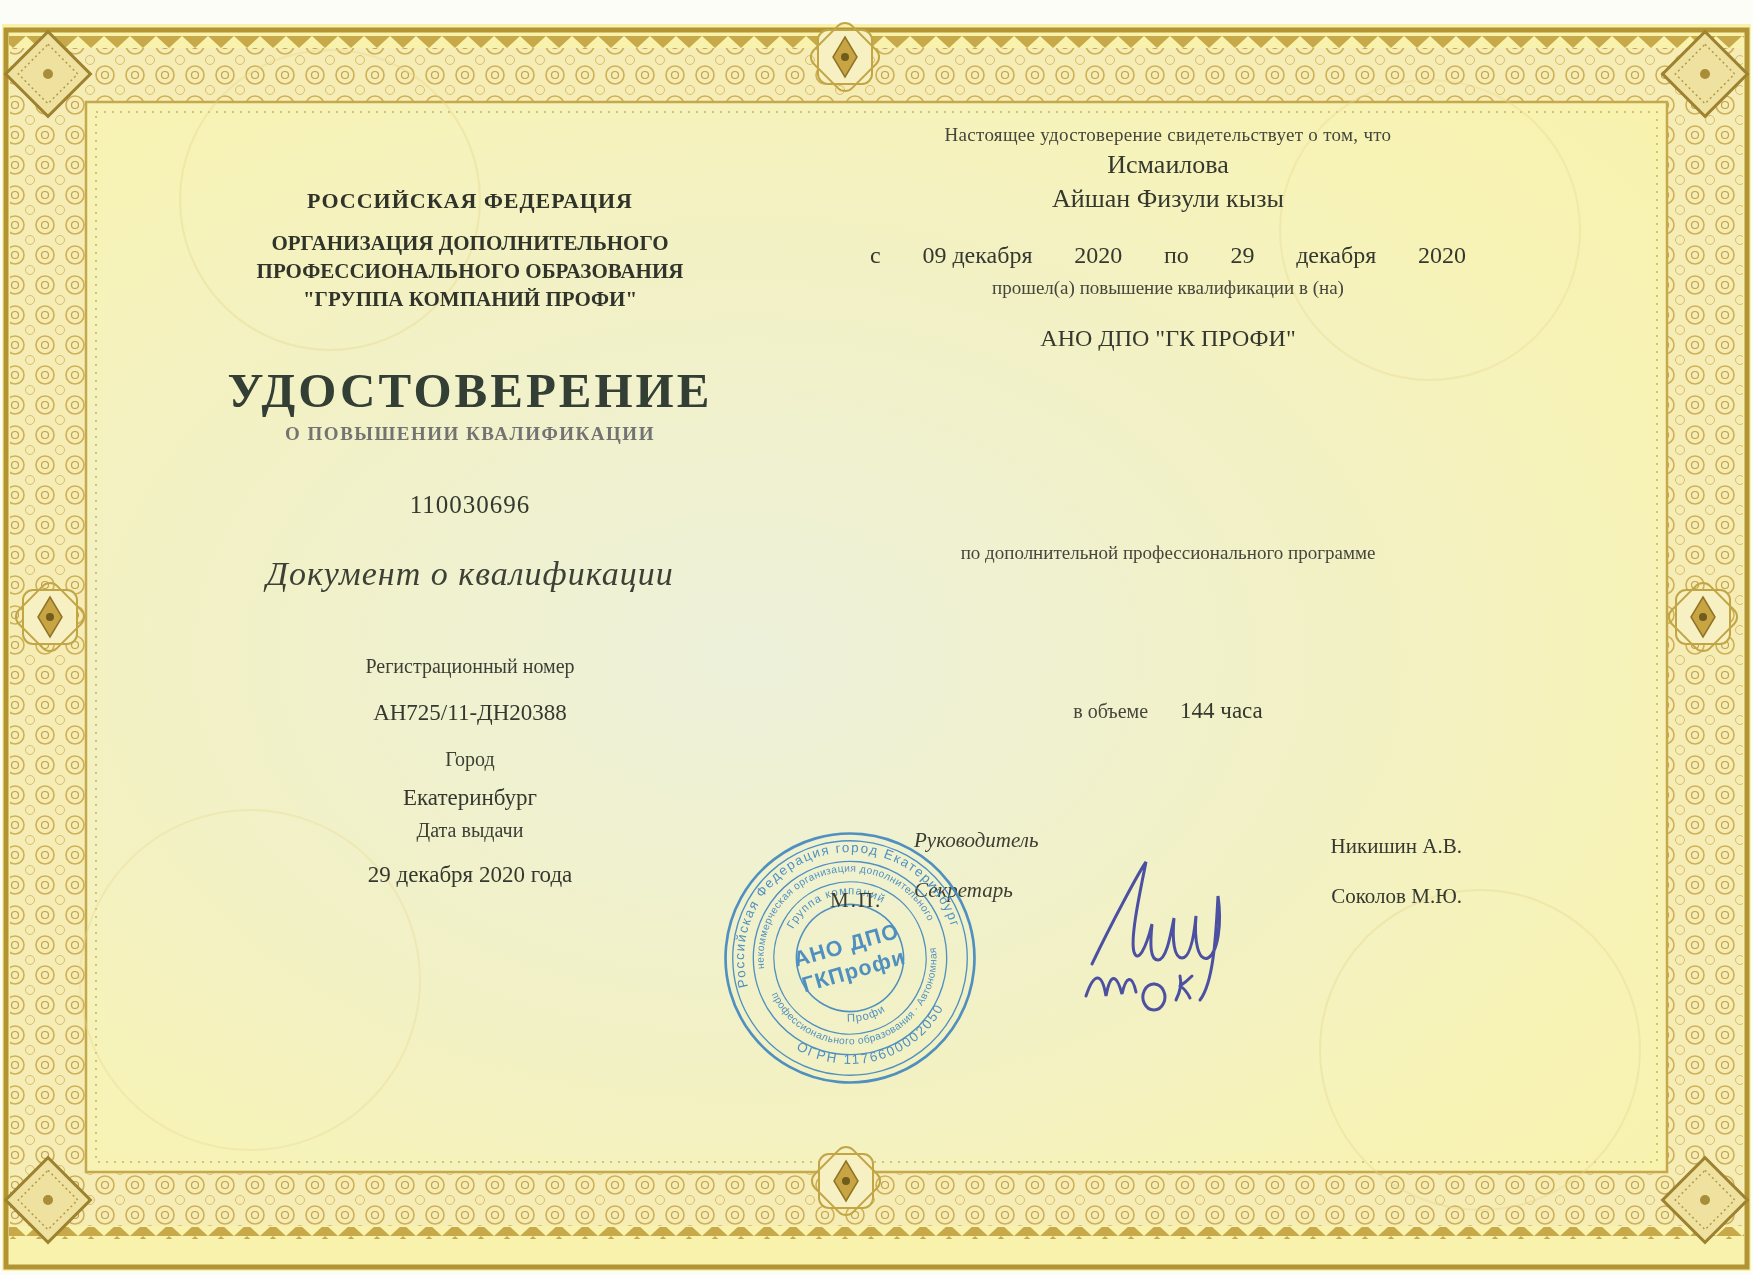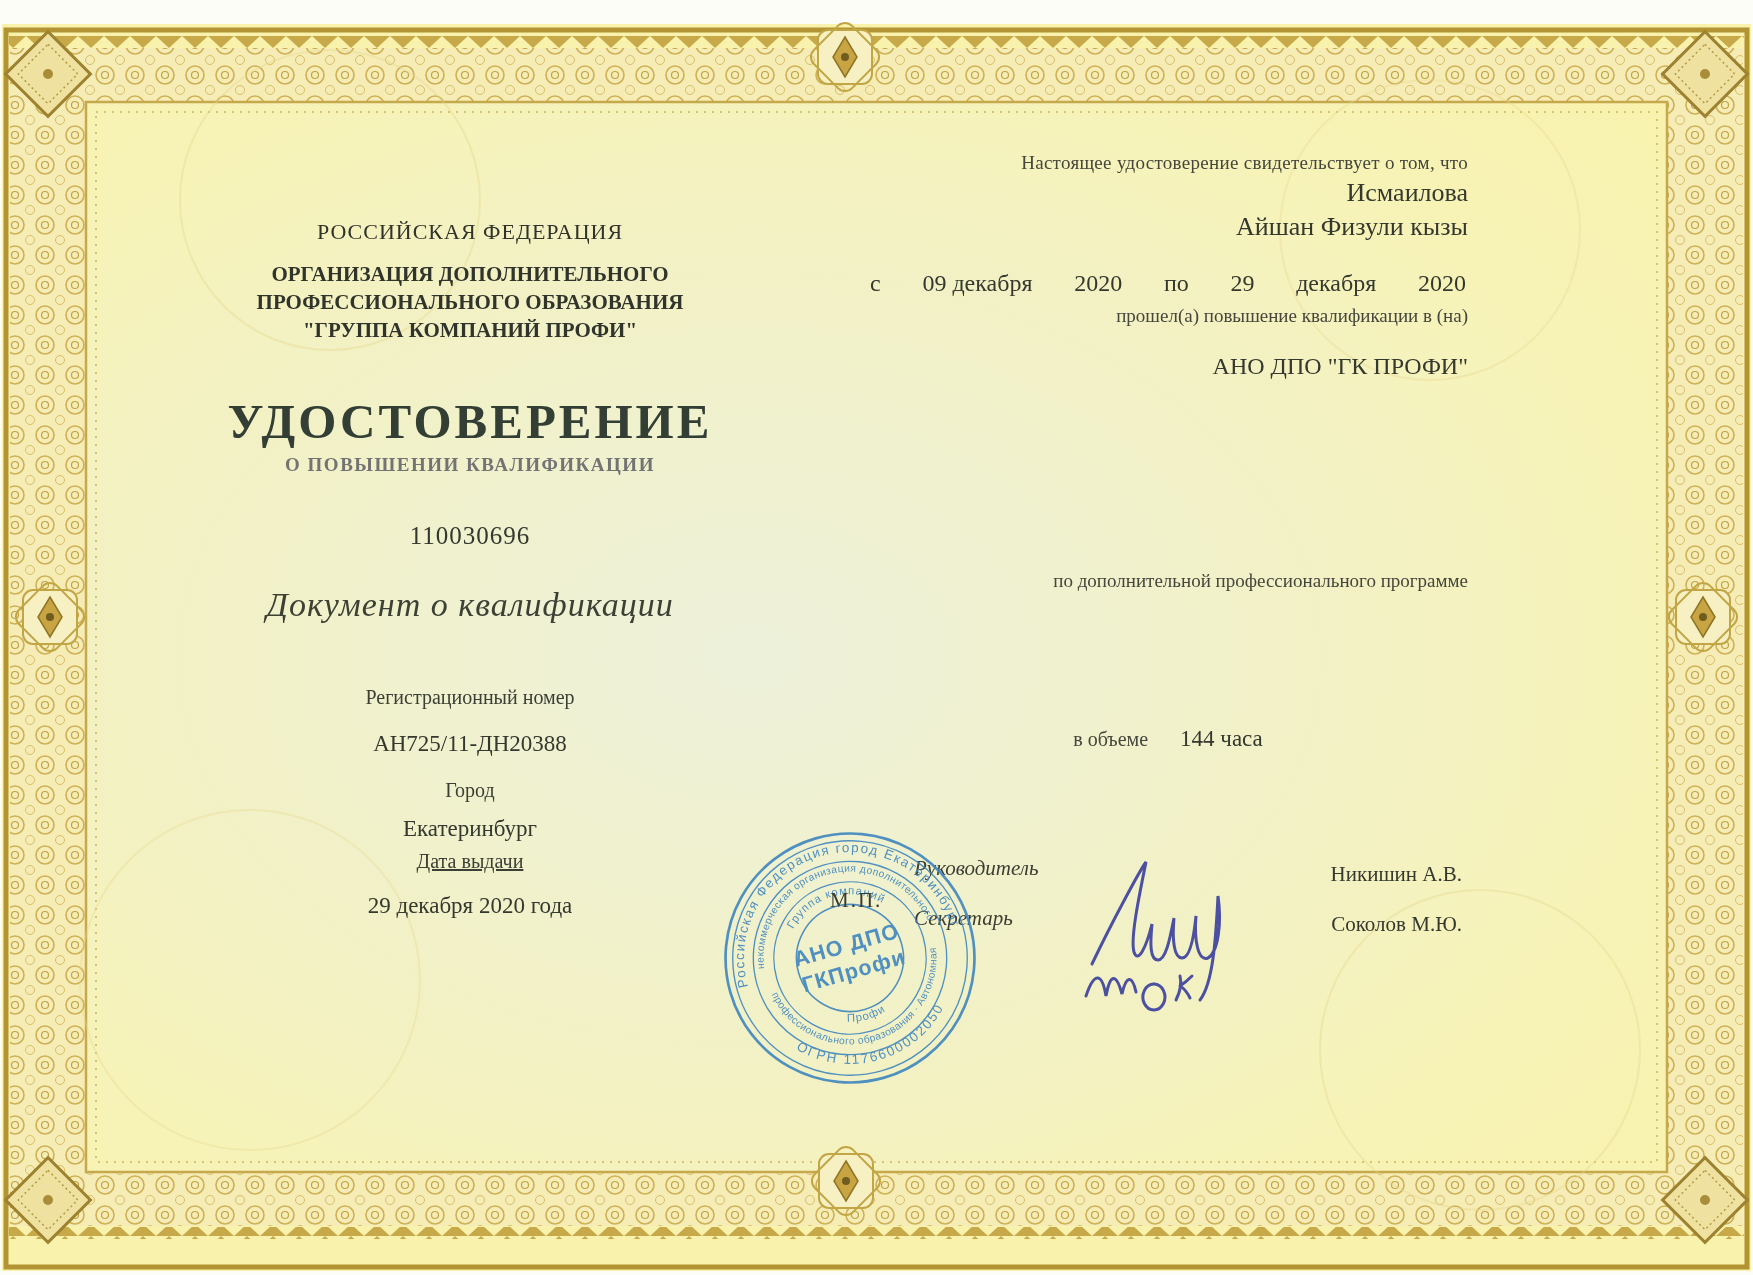--- a/index.html
+++ b/index.html
@@ -5,34 +5,34 @@
   html,body{margin:0;padding:0;background:#ffffff;}
   .cert{
     position:relative;width:1753px;height:1275px;overflow:hidden;
     background:#ffffff;
     font-family:"Liberation Serif","DejaVu Serif",serif;
     color:#34382e;
   }
   .frame{position:absolute;left:0;top:0;z-index:0;}
   
   .left-col{position:absolute;left:170px;top:188px;width:600px;text-align:center;z-index:2;}
-  .country{font-size:22px;font-weight:normal;letter-spacing:1px;color:#2f332a;margin-top:31px;}
+  .country{font-size:22px;font-weight:bold;letter-spacing:1px;color:#2f332a;}
   .org{margin-top:16px;font-size:21px;line-height:1.33;font-weight:600;color:#30342b;}
   .doc-title{margin-top:48px;font-size:49px;font-weight:bold;letter-spacing:3px;color:#333e34;}
   .doc-subtitle{margin-top:4px;font-size:19px;font-weight:bold;letter-spacing:1.5px;text-transform:uppercase;color:#737373;}
   .blank-number{margin-top:46px;font-size:25px;letter-spacing:1px;}
   .doc-kind{margin-top:36px;font-size:34px;font-style:italic;letter-spacing:1px;color:#3d4135;}
   .reg-label{margin-top:62px;font-size:20px;color:#3b3f34;}
   .reg-number{margin-top:22px;font-size:23px;}
   .city-label{margin-top:22px;font-size:20px;color:#3b3f34;}
   .city-value{margin-top:14px;font-size:23px;}
-  .date-label{margin-top:8px;font-size:20px;color:#3b3f34;text-decoration:underline;}
+  .date-label{margin-top:8px;font-size:20px;color:#3b3f34;}
   .issue-date{margin-top:20px;font-size:23px;}
   
-  .right-col{position:absolute;left:868px;top:152px;width:600px;text-align:right;z-index:2;}
+  .right-col{position:absolute;left:868px;top:124px;width:600px;text-align:center;z-index:2;}
   .attest{font-size:19px;color:#45463c;letter-spacing:.3px;}
   .surname{margin-top:4px;font-size:26px;}
   .holder-name{margin-top:4px;font-size:26px;}
   .period{margin-top:28px;display:flex;justify-content:space-between;font-size:24px;padding:0 2px;}
   .completed{margin-top:8px;font-size:19px;color:#45463c;}
   .org-short{margin-top:26px;font-size:24px;}
   .program-label{margin-top:190px;font-size:19px;color:#45463c;}
   .program-name{margin-top:24px;font-size:22px;}
   .volume-row{margin-top:134px;display:flex;justify-content:center;gap:32px;align-items:baseline;}
   .volume-label{font-size:20px;color:#45463c;}

